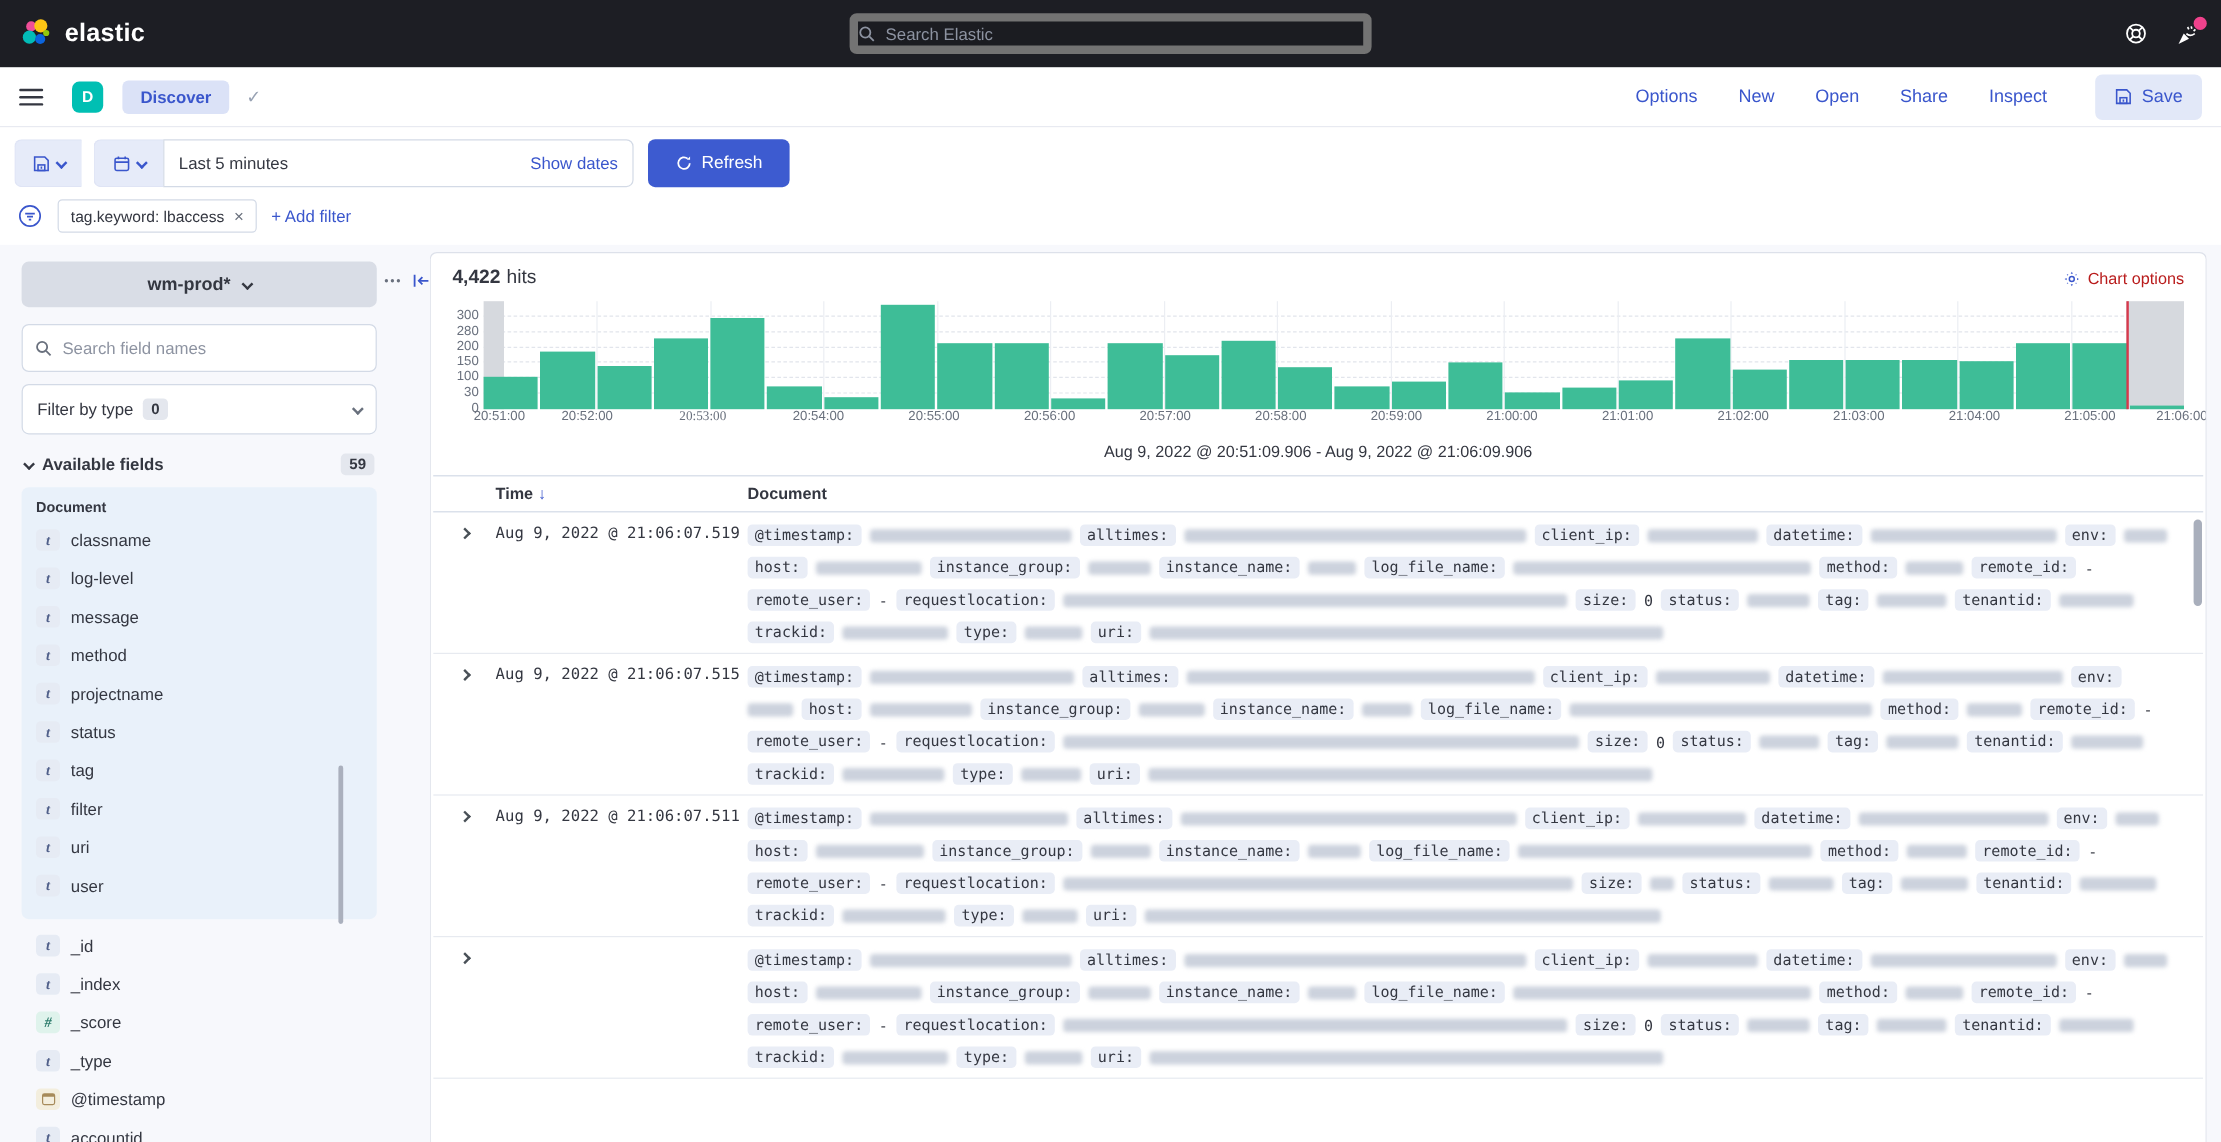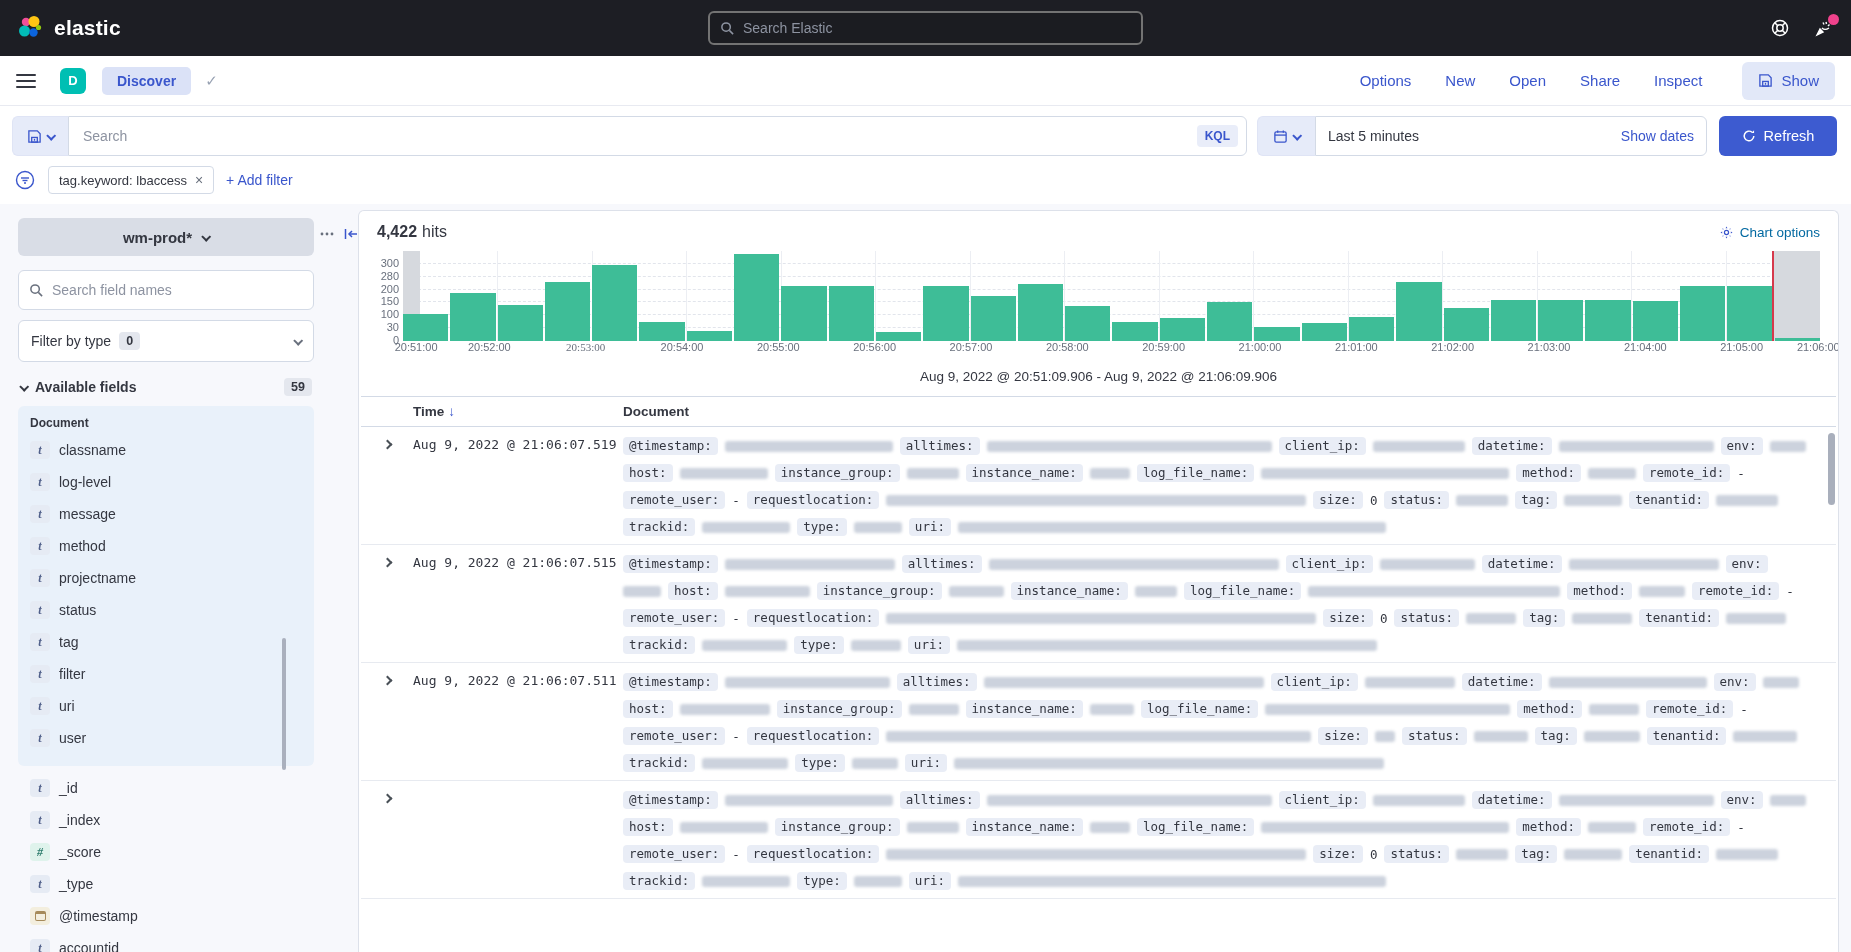--- a/index.html
+++ b/index.html
@@ -4,22 +4,22 @@
 <style>
   * { margin:0; padding:0; box-sizing:border-box; }
   html,body { width:1851px; height:952px; overflow:hidden; }
   body { font-family:"Liberation Sans", sans-serif; background:#fff; color:#343741; }
   .page { width:1851px; height:952px; display:flex; flex-direction:column; overflow:hidden; }
 
   
   .topbar { height:56px; background:#1d1e24; display:flex; align-items:center; padding:0 16px; flex:0 0 auto; }
   .brand { display:flex; align-items:center; gap:10px; width:300px; }
   .brand-name { color:#fff; font-size:21px; font-weight:600; letter-spacing:.2px; }
-  .topsearch { width:435px; height:34px; margin:0 auto; background:#1b1c21; border:2px solid #737373; border-radius:6px;
-    display:flex; align-items:center; gap:8px; padding:0 10px; color:#8d93a1; font-size:14px; }
+  .topsearch { width:435px; height:34px; margin:0 auto; background:#1b1c21; border:7px solid #737373; border-radius:6px;
+    display:flex; align-items:center; gap:8px; padding:0 0; color:#8d93a1; font-size:14px; }
   .topicons { width:300px; display:flex; justify-content:flex-end; gap:22px; align-items:center; }
   .topicon { position:relative; width:22px; height:22px; display:flex; align-items:center; justify-content:center; cursor:pointer; }
   .notif-dot { position:absolute; top:-3px; right:-4px; width:11px; height:11px; border-radius:50%; background:#f0428c; }
 
   
   .navrow { height:50px; display:flex; align-items:center; padding:0 16px; border-bottom:1px solid #e8eaf1; flex:0 0 auto; }
   .burger { width:20px; height:14px; display:flex; flex-direction:column; justify-content:space-between; cursor:pointer; margin-right:24px; }
   .burger i { height:2px; background:#343741; border-radius:1px; }
   .space-badge { width:26px; height:26px; border-radius:6px; background:#00bfb3; color:#fff; font-weight:700; font-size:13px;
     display:flex; align-items:center; justify-content:center; margin-right:16px; cursor:pointer; }
@@ -84,21 +84,21 @@
   
   .gutter { width:38px; flex:0 0 auto; display:flex; gap:8px; padding-top:16px; justify-content:center; align-items:flex-start; }
   .gutter .gicon { cursor:pointer; color:#69707d; display:flex; }
 
   
   .panel { flex:1; min-width:0; background:#fff; border:1px solid #dde1ea; border-bottom:none; border-radius:6px 6px 0 0;
     display:flex; flex-direction:column; overflow:hidden; position:relative; }
   .hitsrow { display:flex; align-items:center; padding:12px 18px 6px 18px; }
   .hits-num { font-size:16px; font-weight:700; }
   .hits-word { font-size:16px; font-weight:400; margin-left:5px; }
-  .chart-options { margin-left:auto; color:#0369a1; font-size:13.5px; display:flex; align-items:center; gap:6px; cursor:pointer; }
+  .chart-options { margin-left:auto; color:#b91c1c; font-size:13.5px; display:flex; align-items:center; gap:6px; cursor:pointer; }
 
   
   .chartwrap { display:flex; padding:4px 18px 0 10px; }
   .yaxis { width:34px; position:relative; flex:0 0 auto; }
   .yaxis span { position:absolute; right:4px; font-size:11px; color:#69707d; }
   .plot { position:relative; flex:1; height:90px; }
   .ygrid { position:absolute; left:0; right:0; border-top:1px dashed #e2e5ec; }
   .vline { position:absolute; top:0; bottom:0; width:1px; background:#eceef3; }
   .band { position:absolute; top:0; bottom:0; background:#d6d9de; }
   .redline { position:absolute; top:0; bottom:0; width:2px; background:#d6394c; z-index:3; }
@@ -196,38 +196,34 @@
       <span class="nav-link">Share</span>
       <span class="nav-link">Inspect</span>
       <span class="save-btn">
         <span>
           <svg width="15" height="15" viewBox="0 0 16 16" fill="none" stroke="#3a56cc" stroke-width="1.4">
             <path d="M2 2 h9 l3 3 v9 h-12 z"></path>
               <rect x="5" y="9" width="6" height="5"></rect>
               <line x1="8" y1="10.5" x2="8" y2="12.5"></line>
           </svg>
         </span>
-        <span>Show</span>
+        <span>Save</span>
       </span>
     </div>
   </div>
 
   <div class="queryrow">
     <span class="qsave">
       <svg width="15" height="15" viewBox="0 0 16 16" fill="none" stroke="#3a56cc" stroke-width="1.4">
         <path d="M2 2 h9 l3 3 v9 h-12 z"></path>
           <rect x="5" y="9" width="6" height="5"></rect>
           <line x1="8" y1="10.5" x2="8" y2="12.5"></line>
       </svg>
       <span class="chev"></span>
     </span>
-    <div class="qinput">
-      <span>Search</span>
-      <span class="kql">KQL</span>
-    </div>
     <span class="qcal">
       <svg width="15" height="15" viewBox="0 0 16 16" fill="none" stroke="#3a56cc" stroke-width="1.4">
         <rect x="2" y="3" width="12" height="11" rx="1.5"></rect>
           <line x1="2" y1="6.5" x2="14" y2="6.5"></line>
         <line x1="5" y1="1.5" x2="5" y2="4"></line>
           <line x1="11" y1="1.5" x2="11" y2="4"></line>
       </svg>
       <span class="chev"></span>
     </span>
     <div class="qrange">

